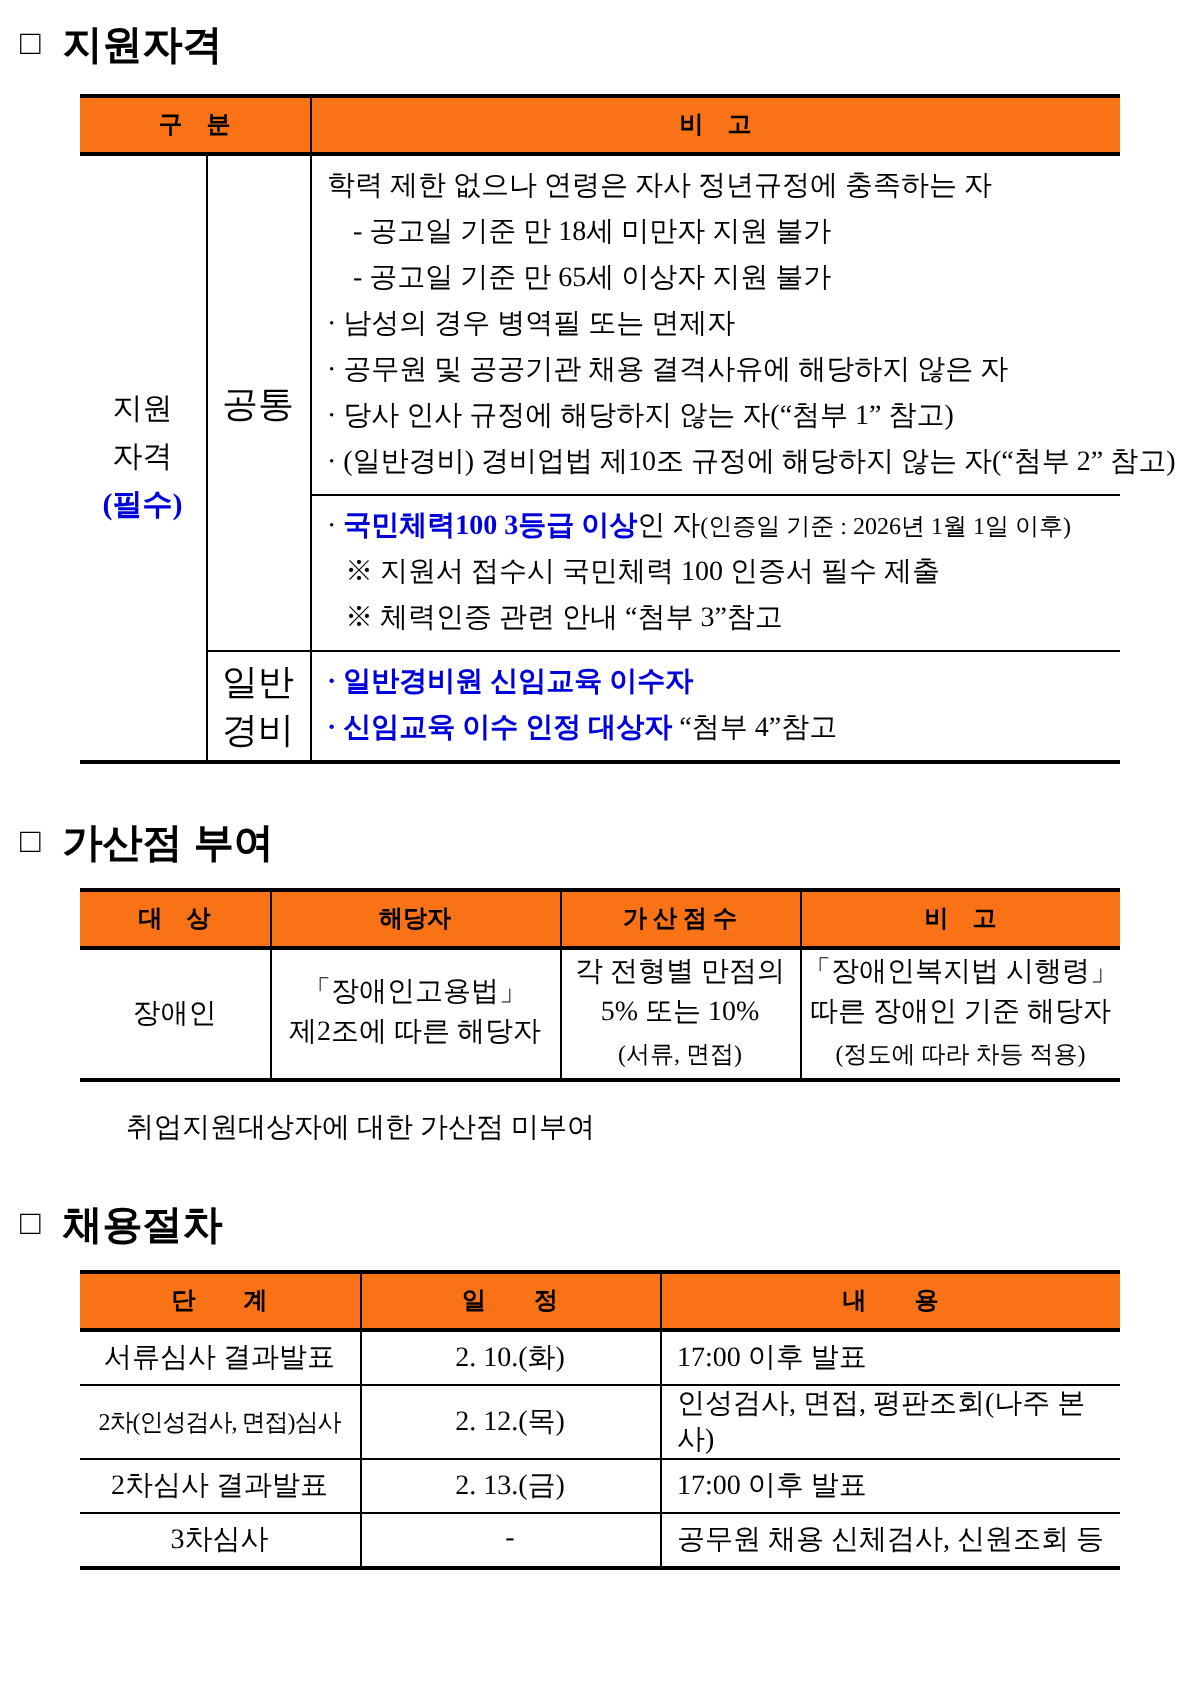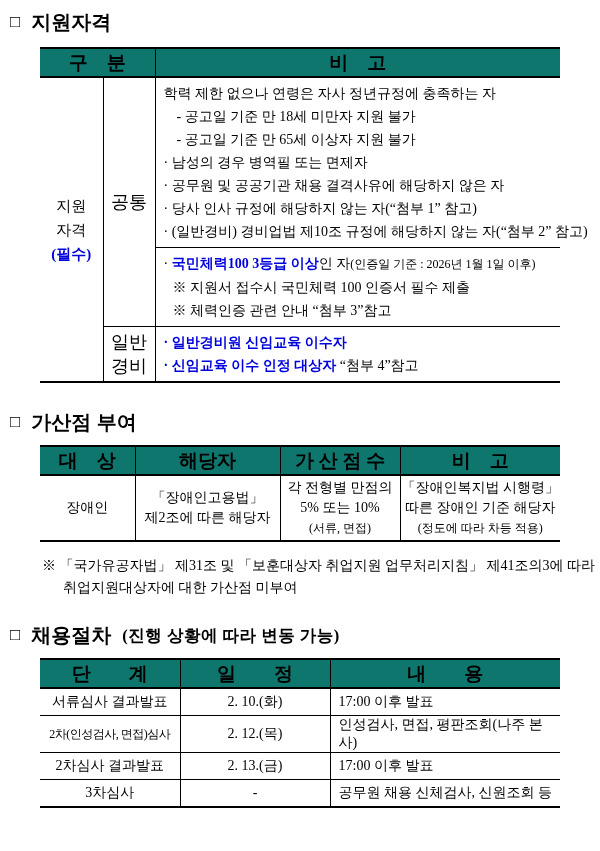--- a/index.html
+++ b/index.html
@@ -21,21 +21,21 @@
   }
   #t1-wrap { margin-top:11px; }
   table {
     border-collapse:collapse; table-layout:fixed;
     margin-left:40px; width:520px;
     border-top:2px solid #000; border-bottom:2px solid #000;
     font-size:14px;
   }
   th, td { border:1px solid #000; padding:0; vertical-align:middle; }
   th {
-    background:#0f766e; font-weight:bold; font-size:19px;
+    background:#f97316; font-weight:bold; font-size:12px;
     height:27px; text-align:center; border-bottom:2px solid #000;
   }
   .bl0 { border-left:none !important; }
   .br0 { border-right:none !important; }
   .t23 td:first-child, .t23 th:first-child { border-left:none; }
   .t23 td:last-child,  .t23 th:last-child  { border-right:none; }
   .center { text-align:center; }
   .cell-pad { padding:4px 6px 4px 8px; }
   .line { line-height:23px; white-space:nowrap; }
   .ind  { padding-left:13px; }
@@ -154,28 +154,26 @@
     <td class="center">
       <div class="l">「장애인복지법 시행령」</div>
       <div class="l">따른 장애인 기준 해당자</div>
       <div class="l sm">(정도에 따라 차등 적용)</div>
     </td>
   </tr>
 </tbody>
   </table>
 
 <div class="footnote">
-  <div>※ 「국가유공자법」 제31조 및 「보훈대상자 취업지원 업무처리지침」 제41조의3에 따라</div>
   <div class="fn2">취업지원대상자에 대한 가산점 미부여</div>
 </div>
 
 <div class="sec-title" id="sec3">
   <span class="sq">□</span>
   <span>채용절차</span>
-  <span class="sub">(진행 상황에 따라 변동 가능)</span>
 </div>
 
 <table id="t3" class="t23">
   <colgroup>
       <col style="width:140px">
       <col style="width:150px">
       <col style="width:230px">
     </colgroup>
   <tbody>
       <tr>

